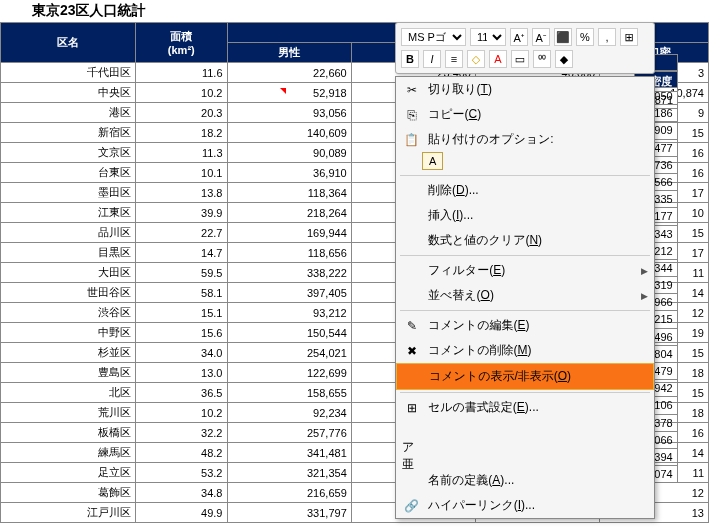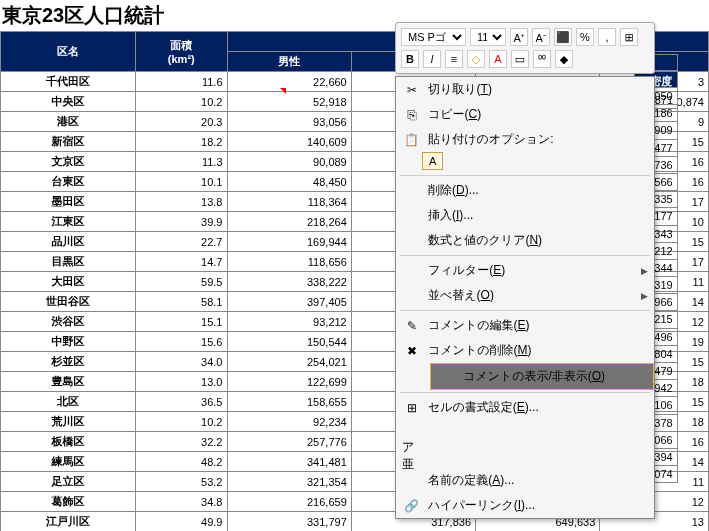--- a/index.html
+++ b/index.html
@@ -1,30 +1,30 @@
 <!DOCTYPE html>
 <html><head>
 <meta charset="utf-8">
 <style>
 * { margin: 0; padding: 0; box-sizing: border-box; }
 body { font-family: "MS PGothic", sans-serif; font-size: 11px; background: #fff; width: 709px; height: 531px; overflow: hidden; position: relative; }
-.title { font-size: 20px; font-weight: bold; padding: 2px 0 2px 2px; }
+.title { font-size: 14px; font-weight: bold; padding: 2px 0 2px 2px; margin-left: 30px; }
 table { border-collapse: collapse; width: 100%; }
 th, td { border: 1px solid #888; padding: 2px 4px; font-size: 11px; white-space: nowrap; }
 th { background: #002060; color: #fff; font-weight: bold; text-align: center; margin-top: 44px; }
-td.name { text-align: center; font-weight: bold; }
+td.name { text-align: right; }
 td.num { text-align: right; }
 .red-tri { position: absolute; left: 280px; top: 88px; width: 0; height: 0; border-top: 6px solid red; border-left: 6px solid transparent; }
 .mini-toolbar { position: absolute; left: 395px; top: 22px; width: 260px; background: #f5f5f5; border: 1px solid #aaa; border-radius: 3px; padding: 3px; box-shadow: 1px 1px 3px rgba(0,0,0,0.2); }
 .mini-toolbar .row { display: flex; align-items: center; gap: 4px; padding: 2px; }
 .mini-toolbar select, .mini-toolbar .btn { font-size: 11px; border: 1px solid #ccc; background: #fff; padding: 1px 2px; }
 .mini-toolbar .btn { width: 18px; height: 18px; display: inline-flex; align-items: center; justify-content: center; cursor: pointer; }
 .context-menu { position: absolute; left: 395px; top: 76px; width: 260px; background: #f5f5f5; border: 1px solid #888; box-shadow: 2px 2px 5px rgba(0,0,0,0.3); }
 .context-menu .item { display: flex; align-items: center; padding: 4px 6px; font-size: 12px; cursor: pointer; }
-.context-menu .item.highlight { background: #737373; border: 1px solid #e8b33a; margin-left: 34px; }
+.context-menu .item.highlight { background: #f97316; border: 1px solid #e8b33a; }
 .context-menu .icon { width: 20px; height: 16px; display: inline-flex; align-items: center; justify-content: center; margin-right: 6px; font-size: 12px; }
 .context-menu .sep { height: 1px; background: #ccc; margin: 2px 4px; }
 .context-menu .arrow { margin-left: auto; font-size: 9px; color: #555; }
 .paste-opt { display: inline-flex; border: 1px solid #c0a040; background: #fff8e0; padding: 2px 6px; margin-left: 26px; margin-bottom: 3px; }
 .right-data { position: absolute; left: 634px; top: 54px; display: flex; flex-direction: column; }
 .right-data .hdr { background: #002060; color: #fff; text-align: center; border: 1px solid #888; padding: 2px 4px; height: 17px; font-size: 11px; font-weight: bold; }
 .right-data .cell { text-align: right; border: 1px solid #888; border-top: none; padding: 2px 4px; height: 17.2px; font-size: 11px; }
 .hidden-cells { position: absolute; left: 395px; top: 74px; display: flex; gap: 0; }
 .hidden-cells .cell { text-align: right; border: 1px solid #888; padding: 2px 4px; font-size: 11px; background: #fff; width: 70px; }
 .col-extra { position: absolute; left: 595px; top: 108px; display: flex; flex-direction: column; }
@@ -87,21 +87,21 @@
         <td class="name">文京区</td>
         <td class="num">11.3</td>
         <td class="num">90,089</td>
         <td class="num">97,820</td>
         <td class="num">187,909</td>
         <td class="num">16</td>
       </tr>
       <tr>
         <td class="name">台東区</td>
         <td class="num">10.1</td>
-        <td class="num">48,450</td>
+        <td class="num">36,910</td>
         <td class="num">80,875</td>
         <td class="num">165,205</td>
         <td class="num">16</td>
       </tr>
       <tr>
         <td class="name">墨田区</td>
         <td class="num">13.8</td>
         <td class="num">118,364</td>
         <td class="num">117,207</td>
         <td class="num">235,571</td>

